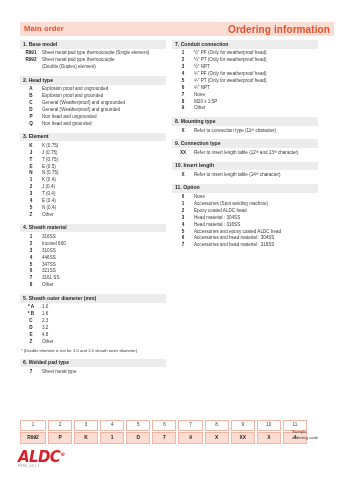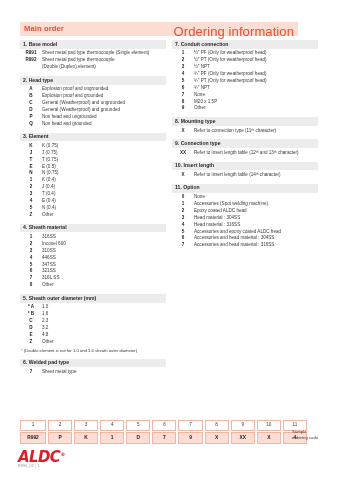--- a/index.html
+++ b/index.html
@@ -5,30 +5,30 @@
   html,body{margin:0;padding:0;background:#ffffff;}
   body{
     width:338px;height:480px;overflow:hidden;
     font-family:"Liberation Sans","DejaVu Sans",sans-serif;
     color:#231f20;-webkit-font-smoothing:none;
   }
   .page{position:relative;width:338px;height:480px;background:#fff;}
 
   
   .header-band{
-    position:absolute;left:20px;top:22px;width:278px;height:14px;
+    position:absolute;left:20px;top:22px;width:314px;height:14px;
     background:#fbddd3;
   }
   .header-band .h-left{
     position:absolute;left:4px;top:2px;
     font-size:7.6px;font-weight:bold;color:#e8502e;letter-spacing:.1px;
   }
   .header-band .h-right{
     position:absolute;right:4px;top:2px;
-    font-size:13px;font-weight:normal;color:#e8502e;letter-spacing:.1px;
+    font-size:10px;font-weight:bold;color:#e8502e;letter-spacing:.1px;
   }
 
   
   .col{position:absolute;top:40px;width:146px;}
   .col-left{left:20px;}
   .col-right{left:172px;}
 
   .sec{margin-bottom:5px;}
   .sec-title{
     background:#ececec;

